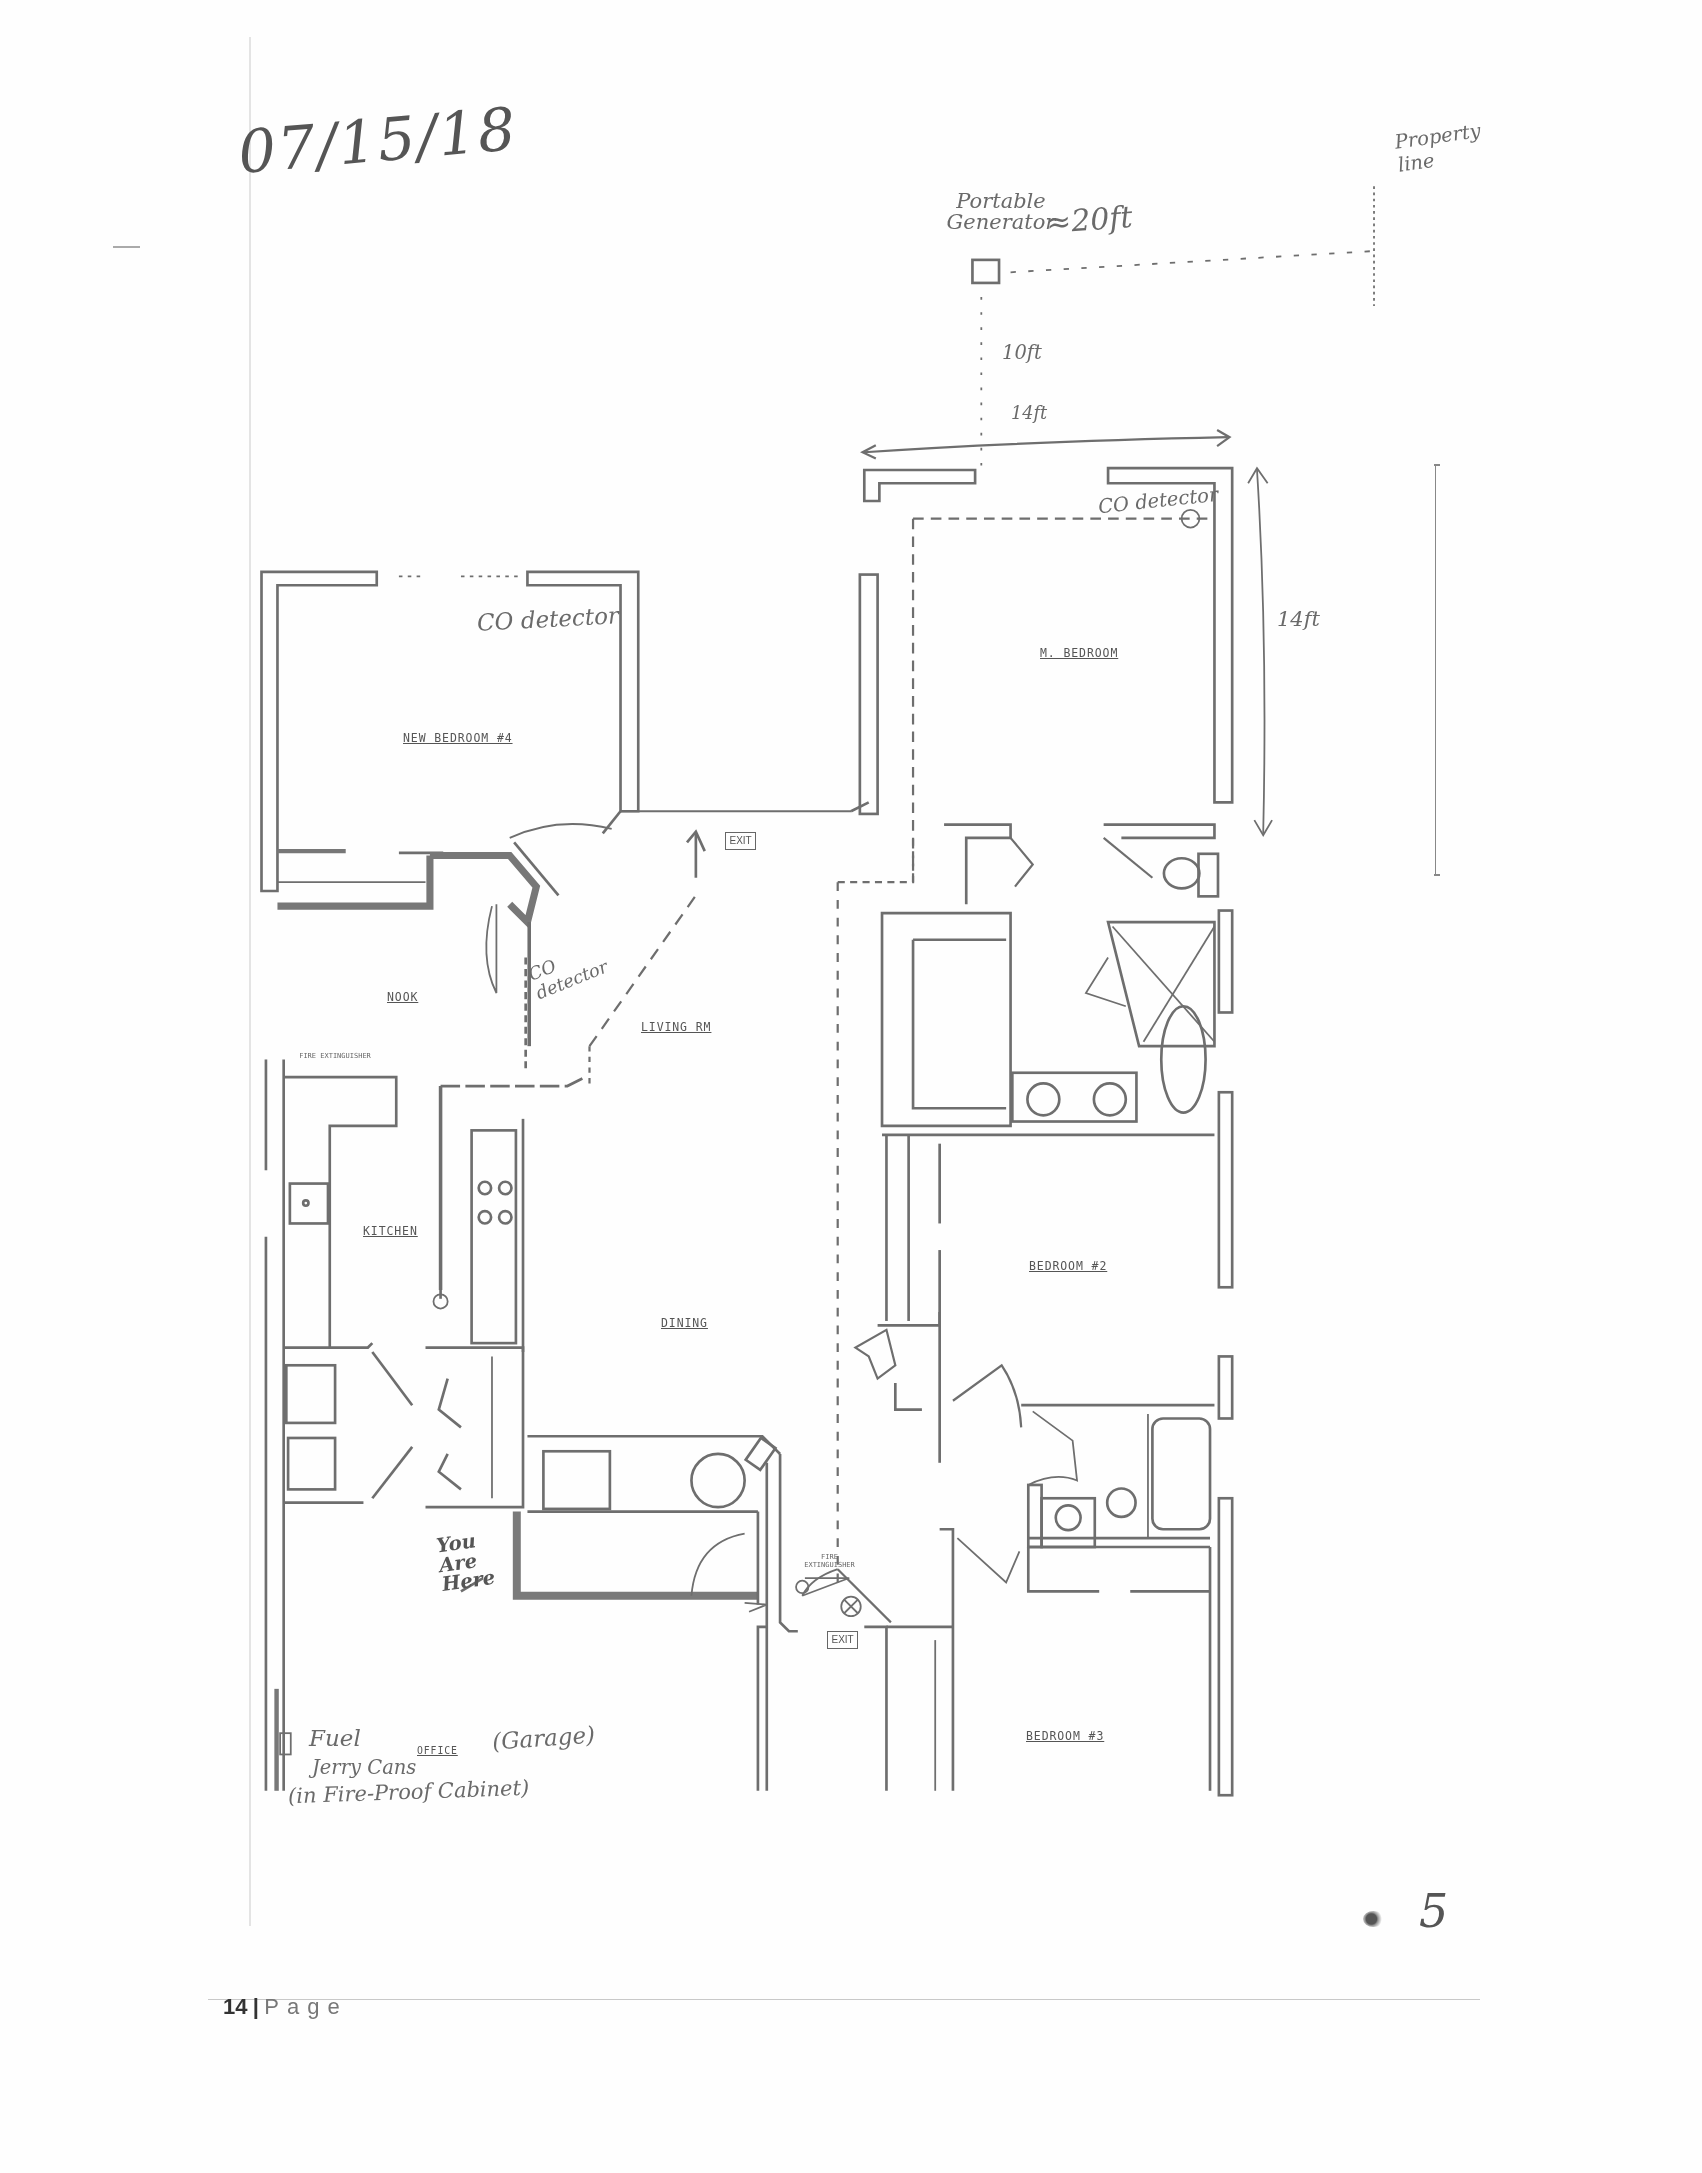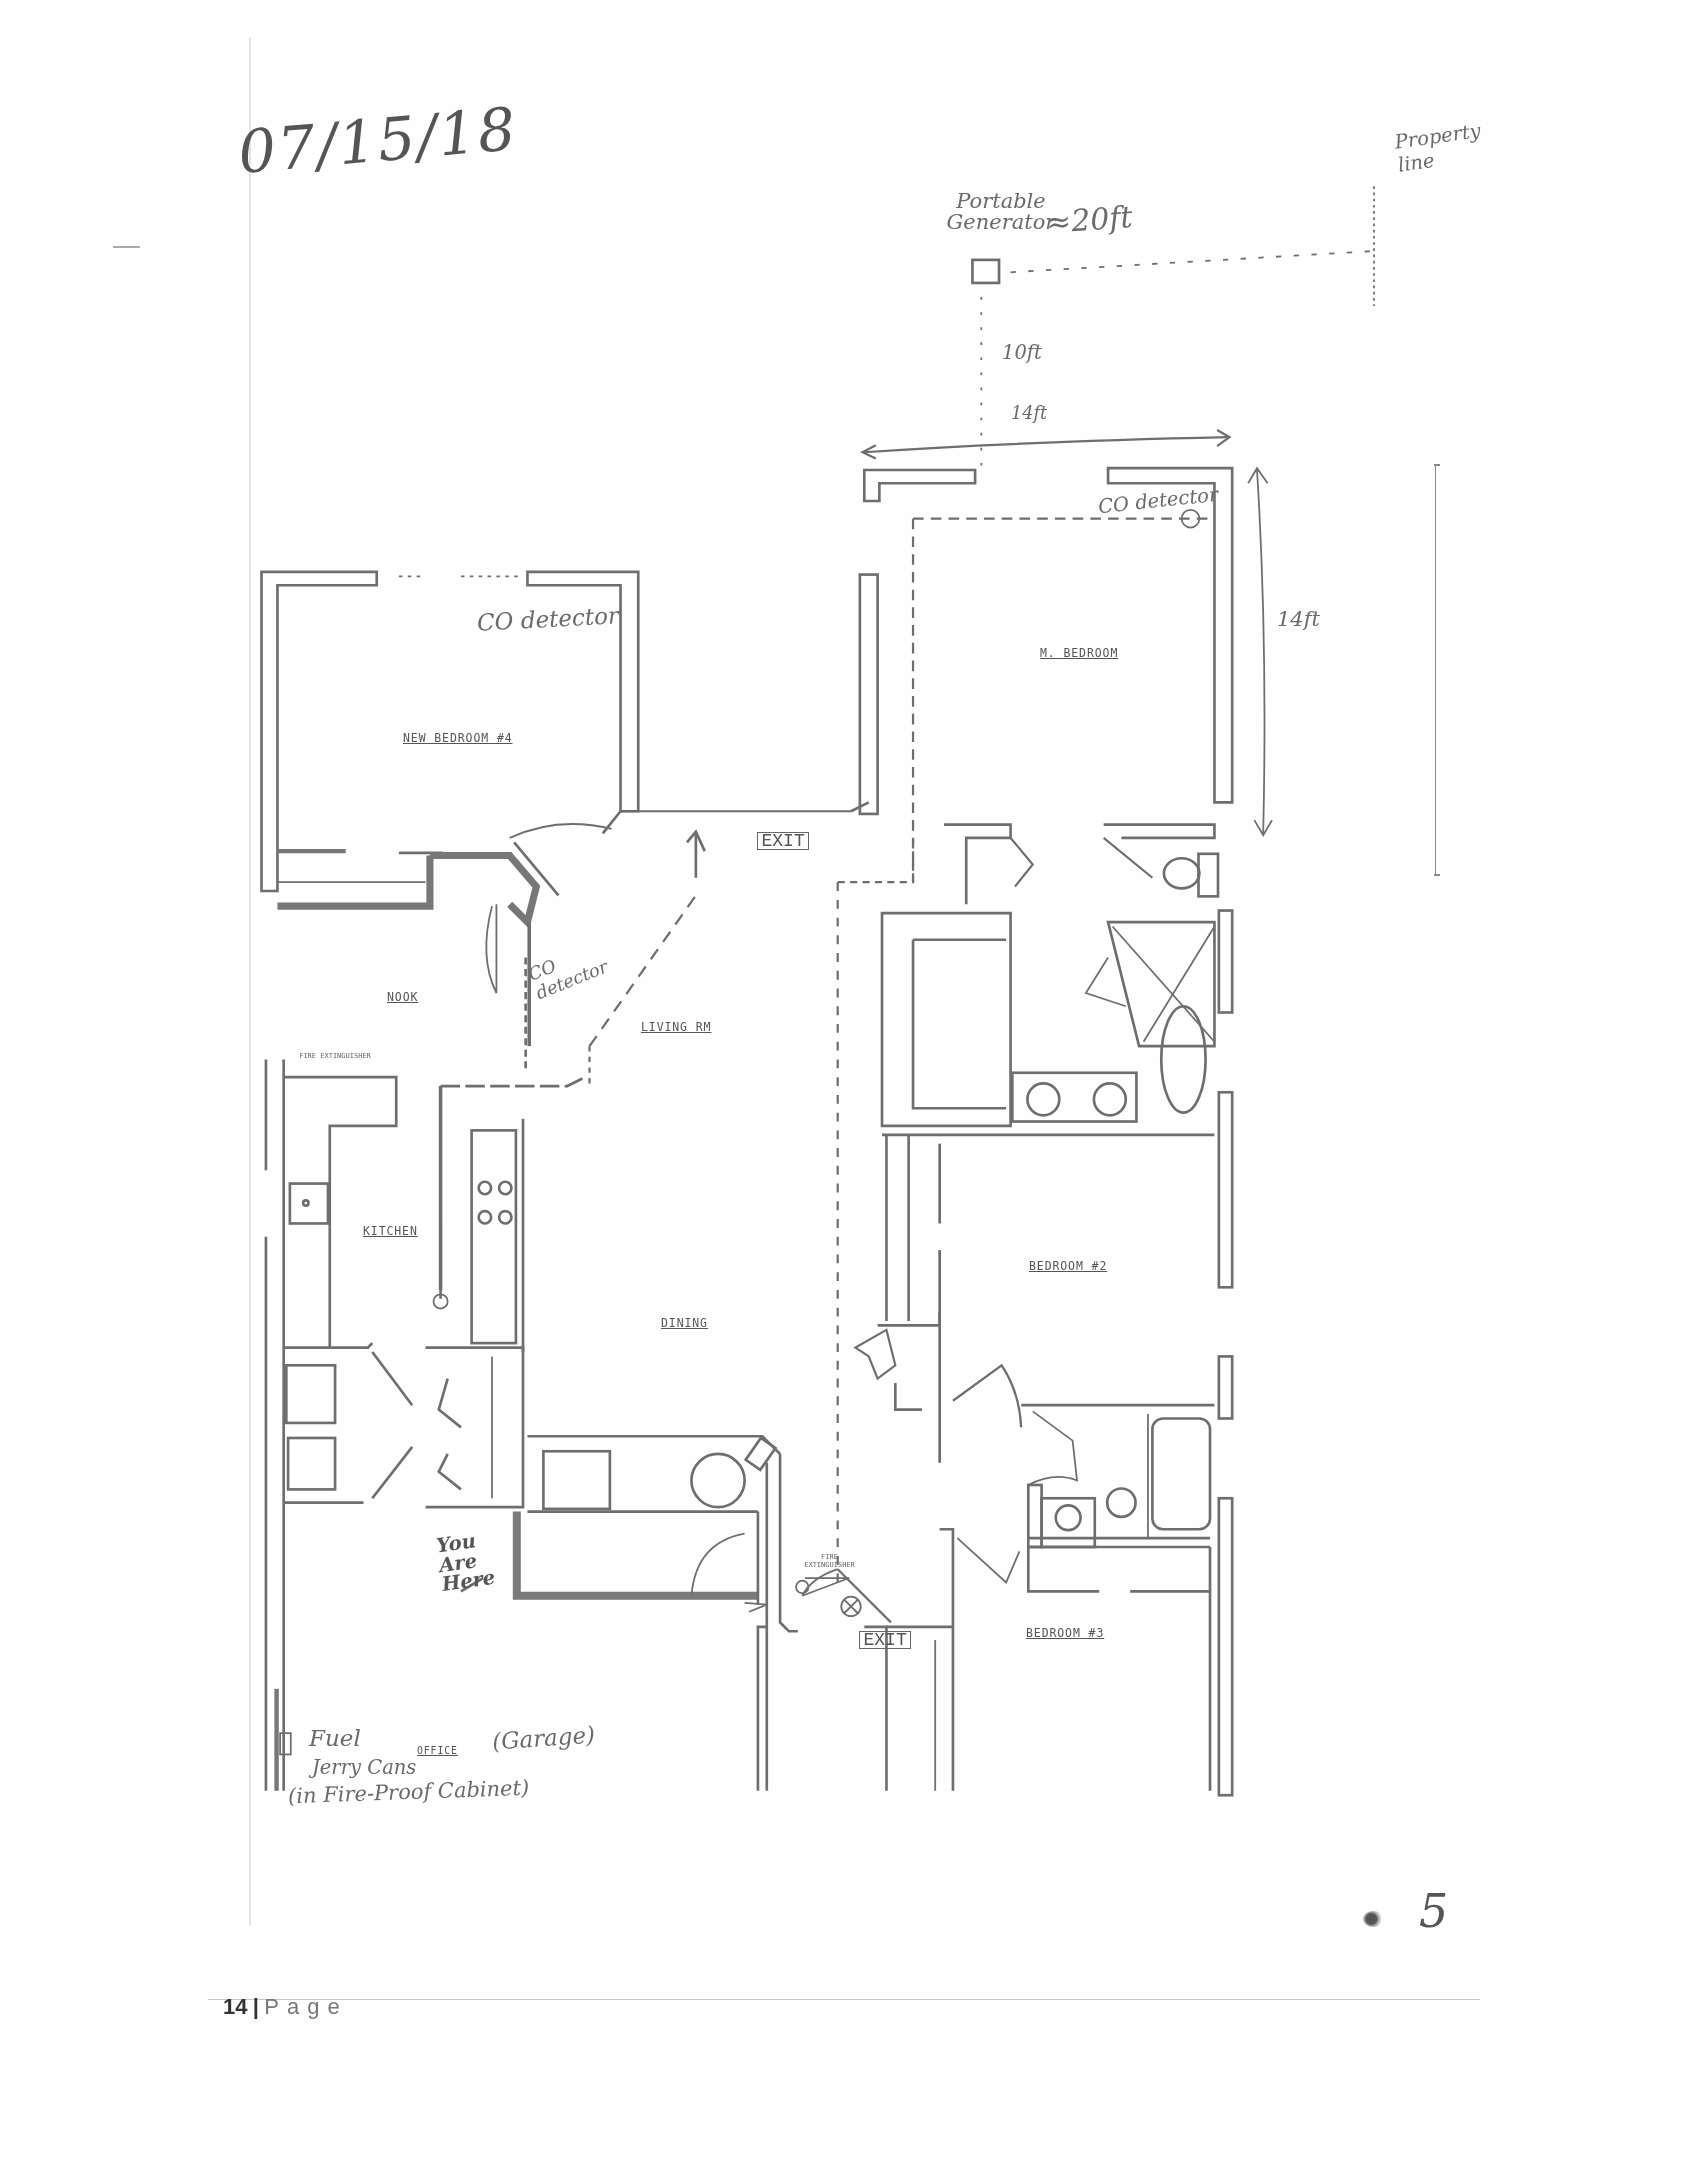--- a/index.html
+++ b/index.html
@@ -9,21 +9,21 @@
   .plan { position: absolute; left: 0; top: 0; }
   .room-label {
     position: absolute; font-family: "DejaVu Sans Mono", monospace; font-size: 11.5px;
     color: #555; text-decoration: underline; letter-spacing: 0.9px; white-space: nowrap;
   }
   .hand {
     position: absolute; font-family: "DejaVu Serif", serif; font-style: italic;
     color: #6a6a6a; white-space: nowrap;
   }
   .small-label { position: absolute; font-family: "DejaVu Sans Mono", monospace; font-size: 7px; color: #666; line-height: 8px; text-align: center; }
-  .exit-sign { position: absolute; border: 1.8px solid #666; font-family: Liberation Mono, monospace; font-size: 18px; color: #555; padding: 0 3.5px; line-height: 16px; margin-left: 32px; }
+  .exit-sign { position: absolute; border: 1.8px solid #666; font-family: Liberation Sans, sans-serif; font-size: 10px; color: #555; padding: 0 3.5px; line-height: 16px; }
   .footer-rule { position: absolute; left: 208px; top: 1999px; width: 1272px; height: 0.9px; background: #c9c9c9; }
   .footer { position: absolute; left: 211px; top: 1994px; font-family: "Liberation Sans", sans-serif; font-size: 22px; color: #444; margin-left: 12px; }
   .footer .num { font-weight: bold; color: #333; }
   .footer .bar { margin: 0 5.3px; color: #333; font-weight: bold; }
   .footer .pg { letter-spacing: 8px; color: #777; }
   .annot-date { position: absolute; left: 238px; top: 106px; font-family: "DejaVu Serif", serif; font-style: italic; font-size: 59px; color: #555; transform: rotate(-5deg); letter-spacing: 1.8px; }
   .dash-mark { position: absolute; left: 113px; top: 246px; width: 26.6px; height: 1.8px; background: #aaa; }
   .right-bracket { position: absolute; left: 1435px; top: 464px; width: 3.5px; height: 412px; border-left: 1.8px solid #888; }
   .right-bracket::before { content: ""; position: absolute; left: -1.8px; top: 0; width: 5.3px; height: 1.8px; background: #888; }
   .right-bracket::after { content: ""; position: absolute; left: -1.8px; bottom: 0; width: 5.3px; height: 1.8px; background: #888; }
@@ -195,21 +195,21 @@
     </g>
   </svg>
 
   <span class="room-label" style="left:387px; top:731px;margin-left:16px;">NEW BEDROOM #4</span>
   <span class="room-label" style="left:993px; top:646px;padding-left:47px;">M. BEDROOM</span>
   <span class="room-label" style="left:387px; top:990px;">NOOK</span>
   <span class="room-label" style="left:641px; top:1020px;">LIVING RM</span>
   <span class="room-label" style="left:363px; top:1224px;">KITCHEN</span>
   <span class="room-label" style="left:641px; top:1316px;padding-left:20px;">DINING</span>
   <span class="room-label" style="left:1029px; top:1259px;">BEDROOM #2</span>
-  <span class="room-label" style="left:1026px; top:1626px;text-align:right;">BEDROOM #3</span>
+  <span class="room-label" style="left:1026px; top:1729px;text-align:right;">BEDROOM #3</span>
   <span class="room-label" style="left:417px; top:1745px; font-size:9.8px;">OFFICE</span>
 
   <span class="hand" style="left:930px; top:191px; font-size:21px; line-height:21px; white-space:normal; width:142px; text-align:center;">Portable Generator</span>
   <span class="hand" style="left:1046px; top:202px; font-size:30px; transform:rotate(-4deg);">≈20ft</span>
   <span class="hand" style="left:1396px; top:124px; font-size:19.5px; line-height:23px; white-space:normal; width:98px; transform:rotate(-8deg);">Property line</span>
   <span class="hand" style="left:1002px; top:341px; font-size:19.5px;">10ft</span>
   <span class="hand" style="left:1011px; top:403px; font-size:17.7px;">14ft</span>
   <span class="hand" style="left:1277px; top:607px; font-size:21px;">14ft</span>
 
   <span class="hand" style="left:477px; top:606px; font-size:23px; transform:rotate(-3deg);">CO detector</span>

